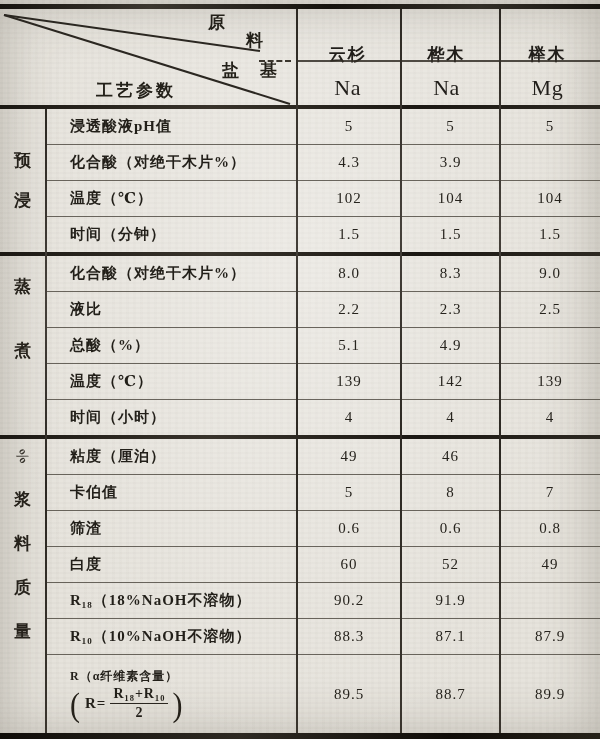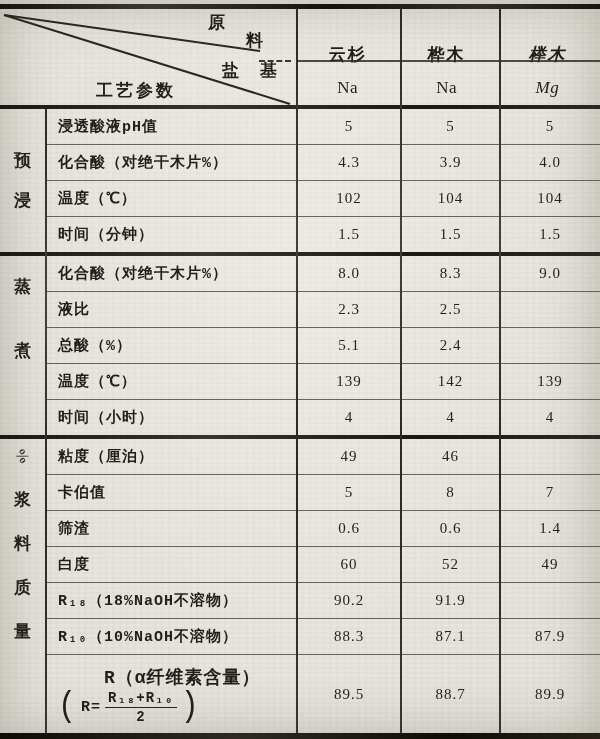--- a/index.html
+++ b/index.html
@@ -27,47 +27,47 @@
   .corner svg{position:absolute;left:0;top:0;}
   .clabel{position:absolute;font-weight:700;font-size:17px;color:#232019;
           font-family:"Liberation Serif","DejaVu Serif",serif;}
   .c-raw1{left:208px;top:2px;}
   .c-raw2{left:246px;top:20px;}
   .c-base1{left:222px;top:50px;}
   .c-base2{left:260px;top:50px;}
   .c-proc{left:96px;top:70px;letter-spacing:3px;}
   .hcols{display:flex;width:303px;}
   .hcol{display:flex;flex-direction:column;margin-top:28px;}
-  .hcol.w1{width:104px;} .hcol.w2{width:99px;text-align:right;} .hcol.w3{width:108px;font-style:italic;}
+  .hcol.w1{width:104px;} .hcol.w2{width:99px;text-align:right;} .hcol.w3{width:108px;}
   .hmat,.hbase{display:flex;align-items:center;justify-content:center;}
   .hmat{height:47px;font-weight:700;font-size:17px;letter-spacing:2px;}
-  .hbase{height:47px;font-size:17px;letter-spacing:.5px;}
+  .hbase{height:47px;font-size:22px;letter-spacing:.5px;}
   .hsplit{position:absolute;left:297px;top:56px;width:303px;border-top:2px solid #322e27;opacity:.85;}
   .hdash{position:absolute;left:259px;top:56px;width:32px;border-top:2px dashed #3a352d;}
 
   
   .tsec{display:flex;width:600px;}
   .gcol{width:45px;display:flex;flex-direction:column;align-items:center;
         font-weight:700;font-size:17px;color:#26221b;}
   .g-a{justify-content:center;gap:22px;}
   .g-b{padding-top:22px;gap:46px;}
   .g-c{padding-top:8px;gap:26px;}
   .gchar{line-height:18px;height:18px;}
   .rot{display:inline-block;transform:rotate(55deg);font-size:15px;opacity:.9;}
   .rows{width:555px;}
   .trow{display:grid;grid-template-columns:252px 104px 99px 100px;height:35px;}
   .trow + .trow{border-top:1px solid rgba(73,68,59,.80);}
   .trow.tall{height:78px;}
   .cell{display:flex;align-items:center;}
-  .cell.label{padding-left:13px;font-weight:600;font-size:15px;letter-spacing:1px;color:#221f19;font-family:Liberation Mono, monospace;}
+  .cell.label{padding-left:25px;font-weight:600;font-size:15px;letter-spacing:1px;color:#221f19;}
   .cell.val{justify-content:center;font-size:15px;letter-spacing:1px;color:#26231d;}
 
   
   .cell.formula{flex-direction:column;align-items:flex-start;justify-content:center;gap:2px;}
-  .fl1{font-weight:600;font-size:18px;letter-spacing:1px;margin-left:46px;}
+  .fl1{font-weight:600;font-size:12px;letter-spacing:1px;}
   .fl2{display:flex;align-items:center;gap:4px;}
   .bigpar{font-size:30px;font-weight:400;line-height:28px;transform:scaleY(1.15);color:#242019;}
   .feq{font-size:15px;font-weight:600;letter-spacing:1px;}
   .frac{display:inline-flex;flex-direction:column;align-items:center;line-height:1;}
   .frac .num{font-size:14px;font-weight:600;padding:0 3px 2px;border-bottom:1.5px solid #2a2620;}
   .frac .den{font-size:14px;font-weight:600;padding-top:2px;}
 
   
   .vline{position:absolute;width:2px;background:linear-gradient(180deg,#2c2822,#45403a 30%,#2c2822 60%,#3a352e);}
   .v1{left:296px;top:9px;height:724px;}
@@ -122,21 +122,20 @@
         <div class="trow">
           <div class="cell label">浸透酸液pH值</div>
           <div class="cell val">5</div>
           <div class="cell val">5</div>
           <div class="cell val">5</div>
         </div>
         <div class="trow">
           <div class="cell label">化合酸（对绝干木片%）</div>
           <div class="cell val">4.3</div>
           <div class="cell val">3.9</div>
-          <div class="cell val">4.0</div>
         </div>
         <div class="trow">
           <div class="cell label">温度（℃）</div>
           <div class="cell val">102</div>
           <div class="cell val">104</div>
           <div class="cell val">104</div>
         </div>
         <div class="trow">
           <div class="cell label">时间（分钟）</div>
           <div class="cell val">1.5</div>
@@ -155,27 +154,28 @@
       </div>
       <div class="rows">
         <div class="trow">
           <div class="cell label">化合酸（对绝干木片%）</div>
           <div class="cell val">8.0</div>
           <div class="cell val">8.3</div>
           <div class="cell val">9.0</div>
         </div>
         <div class="trow">
           <div class="cell label">液比</div>
+          <div class="cell val">2.2</div>
           <div class="cell val">2.3</div>
           <div class="cell val">2.5</div>
         </div>
         <div class="trow">
           <div class="cell label">总酸（%）</div>
           <div class="cell val">5.1</div>
-          <div class="cell val">2.4</div>
+          <div class="cell val">4.9</div>
         </div>
         <div class="trow">
           <div class="cell label">温度（℃）</div>
           <div class="cell val">139</div>
           <div class="cell val">142</div>
           <div class="cell val">139</div>
         </div>
         <div class="trow">
           <div class="cell label">时间（小时）</div>
           <div class="cell val">4</div>
@@ -204,21 +204,21 @@
         <div class="trow">
           <div class="cell label">卡伯值</div>
           <div class="cell val">5</div>
           <div class="cell val">8</div>
           <div class="cell val">7</div>
         </div>
         <div class="trow">
           <div class="cell label">筛渣</div>
           <div class="cell val">0.6</div>
           <div class="cell val">0.6</div>
-          <div class="cell val">1.4</div>
+          <div class="cell val">0.8</div>
         </div>
         <div class="trow">
           <div class="cell label">白度</div>
           <div class="cell val">60</div>
           <div class="cell val">52</div>
           <div class="cell val">49</div>
         </div>
         <div class="trow">
           <div class="cell label">R₁₈（18%NaOH不溶物）</div>
           <div class="cell val">90.2</div>

